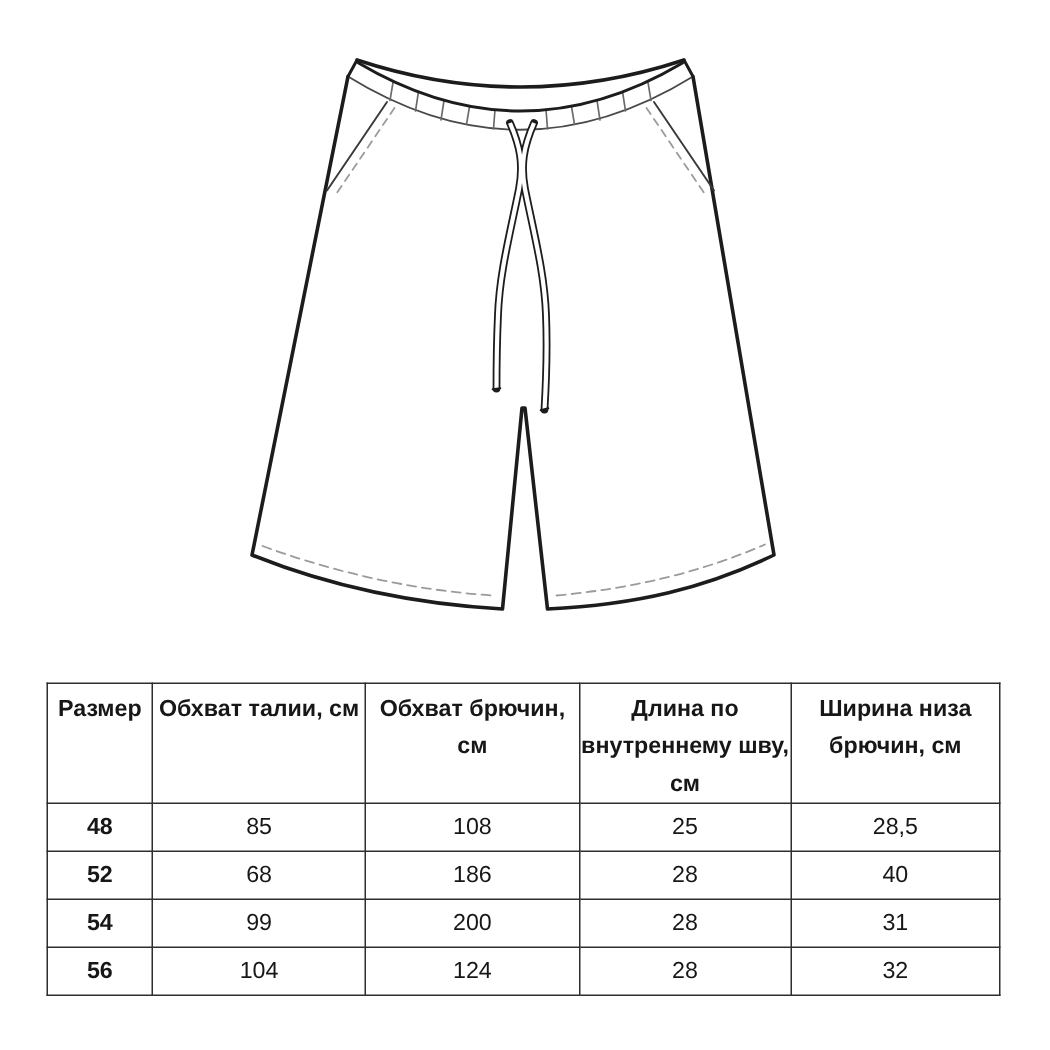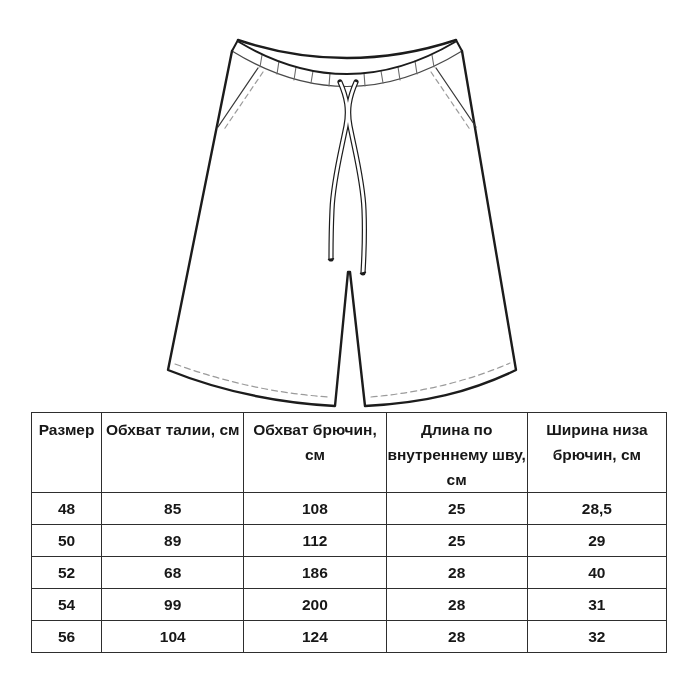--- a/index.html
+++ b/index.html
@@ -4,40 +4,40 @@
 <style>
   * { margin: 0; padding: 0; box-sizing: border-box; }
   html, body { width: 700px; height: 700px; background: #ffffff; overflow: hidden; }
   body { position: relative; font-family: "Liberation Sans", sans-serif; color: #1c1c1c; }
 
   .sketch-wrap {
     position: absolute; left: 0; top: 0; width: 700px; height: 430px;
   }
 
   .size-table {
-    position: absolute; left: 31px; top: 412px; width: 636px;
+    position: absolute; left: 31px; top: 455px; width: 636px;
     border-collapse: collapse; table-layout: fixed;
     font-size: 15.5px; color: #171717;
   }
   .size-table th, .size-table td {
     border: 1.5px solid #2e2e2e;
     text-align: center;
     overflow: hidden;
   }
   .size-table th {
     height: 80px;
     vertical-align: top;
     padding-top: 4px;
     font-weight: bold;
     line-height: 25px;
   }
   .size-table td {
     height: 32px;
     vertical-align: middle;
-    font-weight: bold;
+    font-weight: normal;
   }
   .size-table td.size-col { font-weight: bold; margin-top: 46px; }
 </style>
 </head>
 <body>
 
 <div class="sketch-wrap">
   <svg width="700" height="430" viewBox="0 0 700 430" xmlns="http://www.w3.org/2000/svg">
     <g fill="none" stroke-linecap="round" stroke-linejoin="round">
 
@@ -100,27 +100,20 @@
   </thead>
   <tbody>
     <tr>
       <td class="size-col">48</td>
       <td>85</td>
       <td>108</td>
       <td>25</td>
       <td>28,5</td>
     </tr>
     <tr>
-      <td class="size-col">50</td>
-      <td>89</td>
-      <td>112</td>
-      <td>25</td>
-      <td>29</td>
-    </tr>
-    <tr>
       <td class="size-col">52</td>
       <td>68</td>
       <td>186</td>
       <td>28</td>
       <td>40</td>
     </tr>
     <tr>
       <td class="size-col">54</td>
       <td>99</td>
       <td>200</td>

